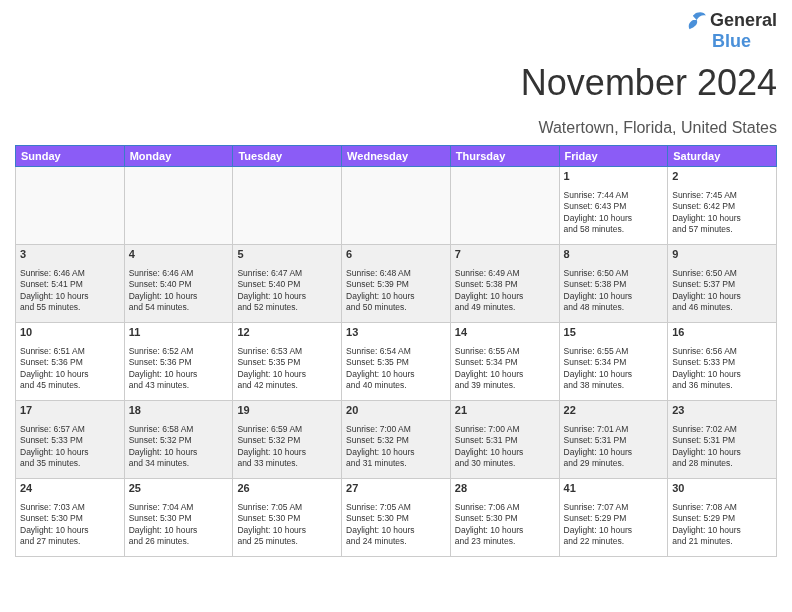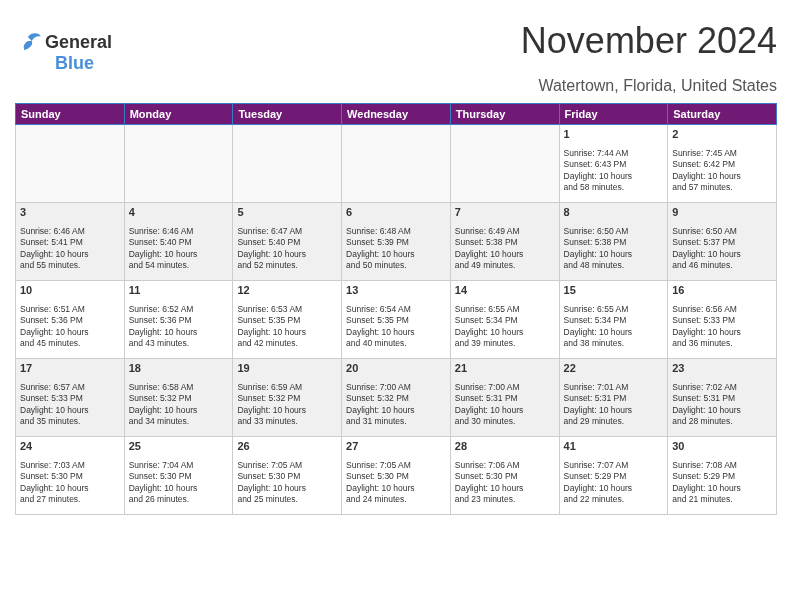--- a/index.html
+++ b/index.html
@@ -1,34 +1,34 @@
 <!DOCTYPE html>
 <html><head>
   <meta charset="utf-8">
   <style>
     * { box-sizing: border-box; margin: 0; padding: 0; }
     body { font-family: Arial, sans-serif; background: #fff; width: 792px; height: 612px; overflow: hidden; }
     
     .page { width: 792px; height: 612px; padding: 10px 15px; }
     
-    .header { display: flex; justify-content: space-between; align-items: center; margin-bottom: 8px; }
+    .header { display: flex; justify-content: space-between; align-items: flex-end; margin-bottom: 8px; flex-direction: column; }
     
     .logo { display: flex; flex-direction: column; align-items: flex-start; }
     .logo-bird { width: 28px; height: 20px; display: inline-block; }
     
     .logo-row { display: flex; align-items: center; gap: 2px; }
     
     .title-section { text-align: right; }
     .month-title { font-size: 36px; font-weight: normal; color: #333; line-height: 1; margin-top: 13px; }
     .location { font-size: 16px; color: #555; margin-top: 18px; }
     
     .calendar { width: 100%; border-collapse: collapse; }
     
     .calendar th {
-      background-color: #701a75;
+      background-color: #8b5cf6;
       color: #fff;
       font-size: 11px;
       font-weight: bold;
       padding: 4px 5px;
       text-align: left;
       border: 1px solid #3a7bc8;
     }
     
     .calendar td {
       border: 1px solid #ccc;
@@ -53,21 +53,21 @@
 <div class="page">
   <div class="header">
     <div class="logo">
       <div class="logo-row">
         <svg class="logo-bird" viewBox="0 0 30 22" width="30" height="22">
           <path d="M15 4 C18 1, 26 0, 28 5 C24 4, 20 6, 18 10 C16 7, 12 5, 15 4Z" fill="#4a90d9"></path>
           <path d="M18 10 C20 14, 16 18, 10 20 C8 16, 10 12, 14 10Z" fill="#4a90d9"></path>
         </svg>
         <span style="font-size:18px;font-weight:bold;color:#333;">General</span>
       </div>
-      <span style="font-size:18px;font-weight:bold;color:#4a90d9;margin-left:40px;">Blue</span>
+      <span style="font-size:18px;font-weight:bold;color:#4a90d9;margin-left:32px;">Blue</span>
     </div>
     <div class="title-section">
       <div class="month-title">November 2024</div>
       <div class="location">Watertown, Florida, United States</div>
     </div>
   </div>
 
   <table class="calendar">
     <thead>
       <tr>

